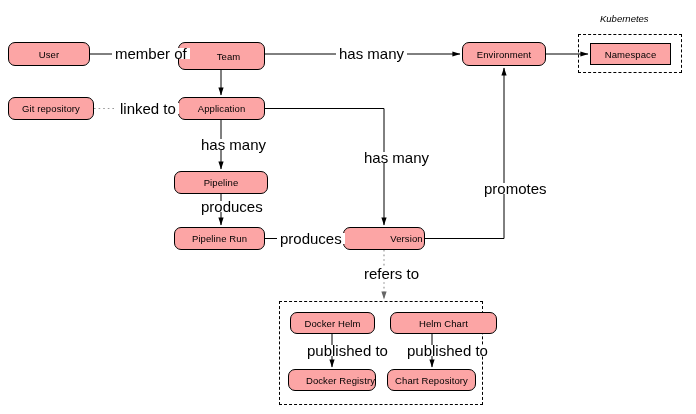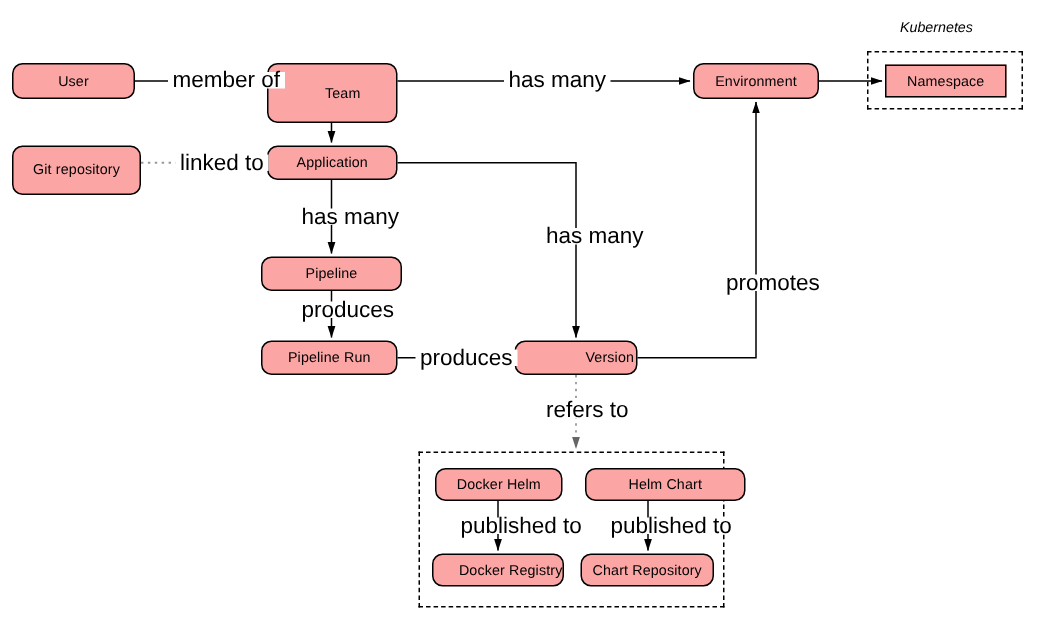--- a/index.html
+++ b/index.html
@@ -110,33 +110,33 @@
 
   <div class="group-box" style="left:578px; top:34px; width:104px; height:39px;"></div>
   <div class="group-label" style="left:600px; top:13px;">Kubernetes</div>
 
   <div class="group-box" style="left:279px; top:301px; width:204px; height:104px;"></div>
 
   <div class="node" style="left:8px; top:42px; width:82px; height:24px;">
     <span>User</span>
   </div>
 
-  <div class="node" style="left:178px; top:42px; width:87px; height:40px;padding-left:14px;">
+  <div class="node" style="left:178px; top:42px; width:87px; height:28px;padding-left:14px;">
     <span>Team</span>
   </div>
 
   <div class="node" style="left:462px; top:42px; width:84px; height:24px;">
     <span>Environment</span>
   </div>
 
   <div class="node sharp" style="left:590px; top:43px; width:81px; height:22px;">
     <span>Namespace</span>
   </div>
 
-  <div class="node" style="left:8px; top:97px; width:86px; height:33px;">
+  <div class="node" style="left:8px; top:97px; width:86px; height:23px;">
     <span>Git repository</span>
   </div>
 
   <div class="node" style="left:178px; top:97px; width:87px; height:23px;">
     <span>Application</span>
   </div>
 
   <div class="node" style="left:174px; top:171px; width:94px; height:23px;">
     <span>Pipeline</span>
   </div>

